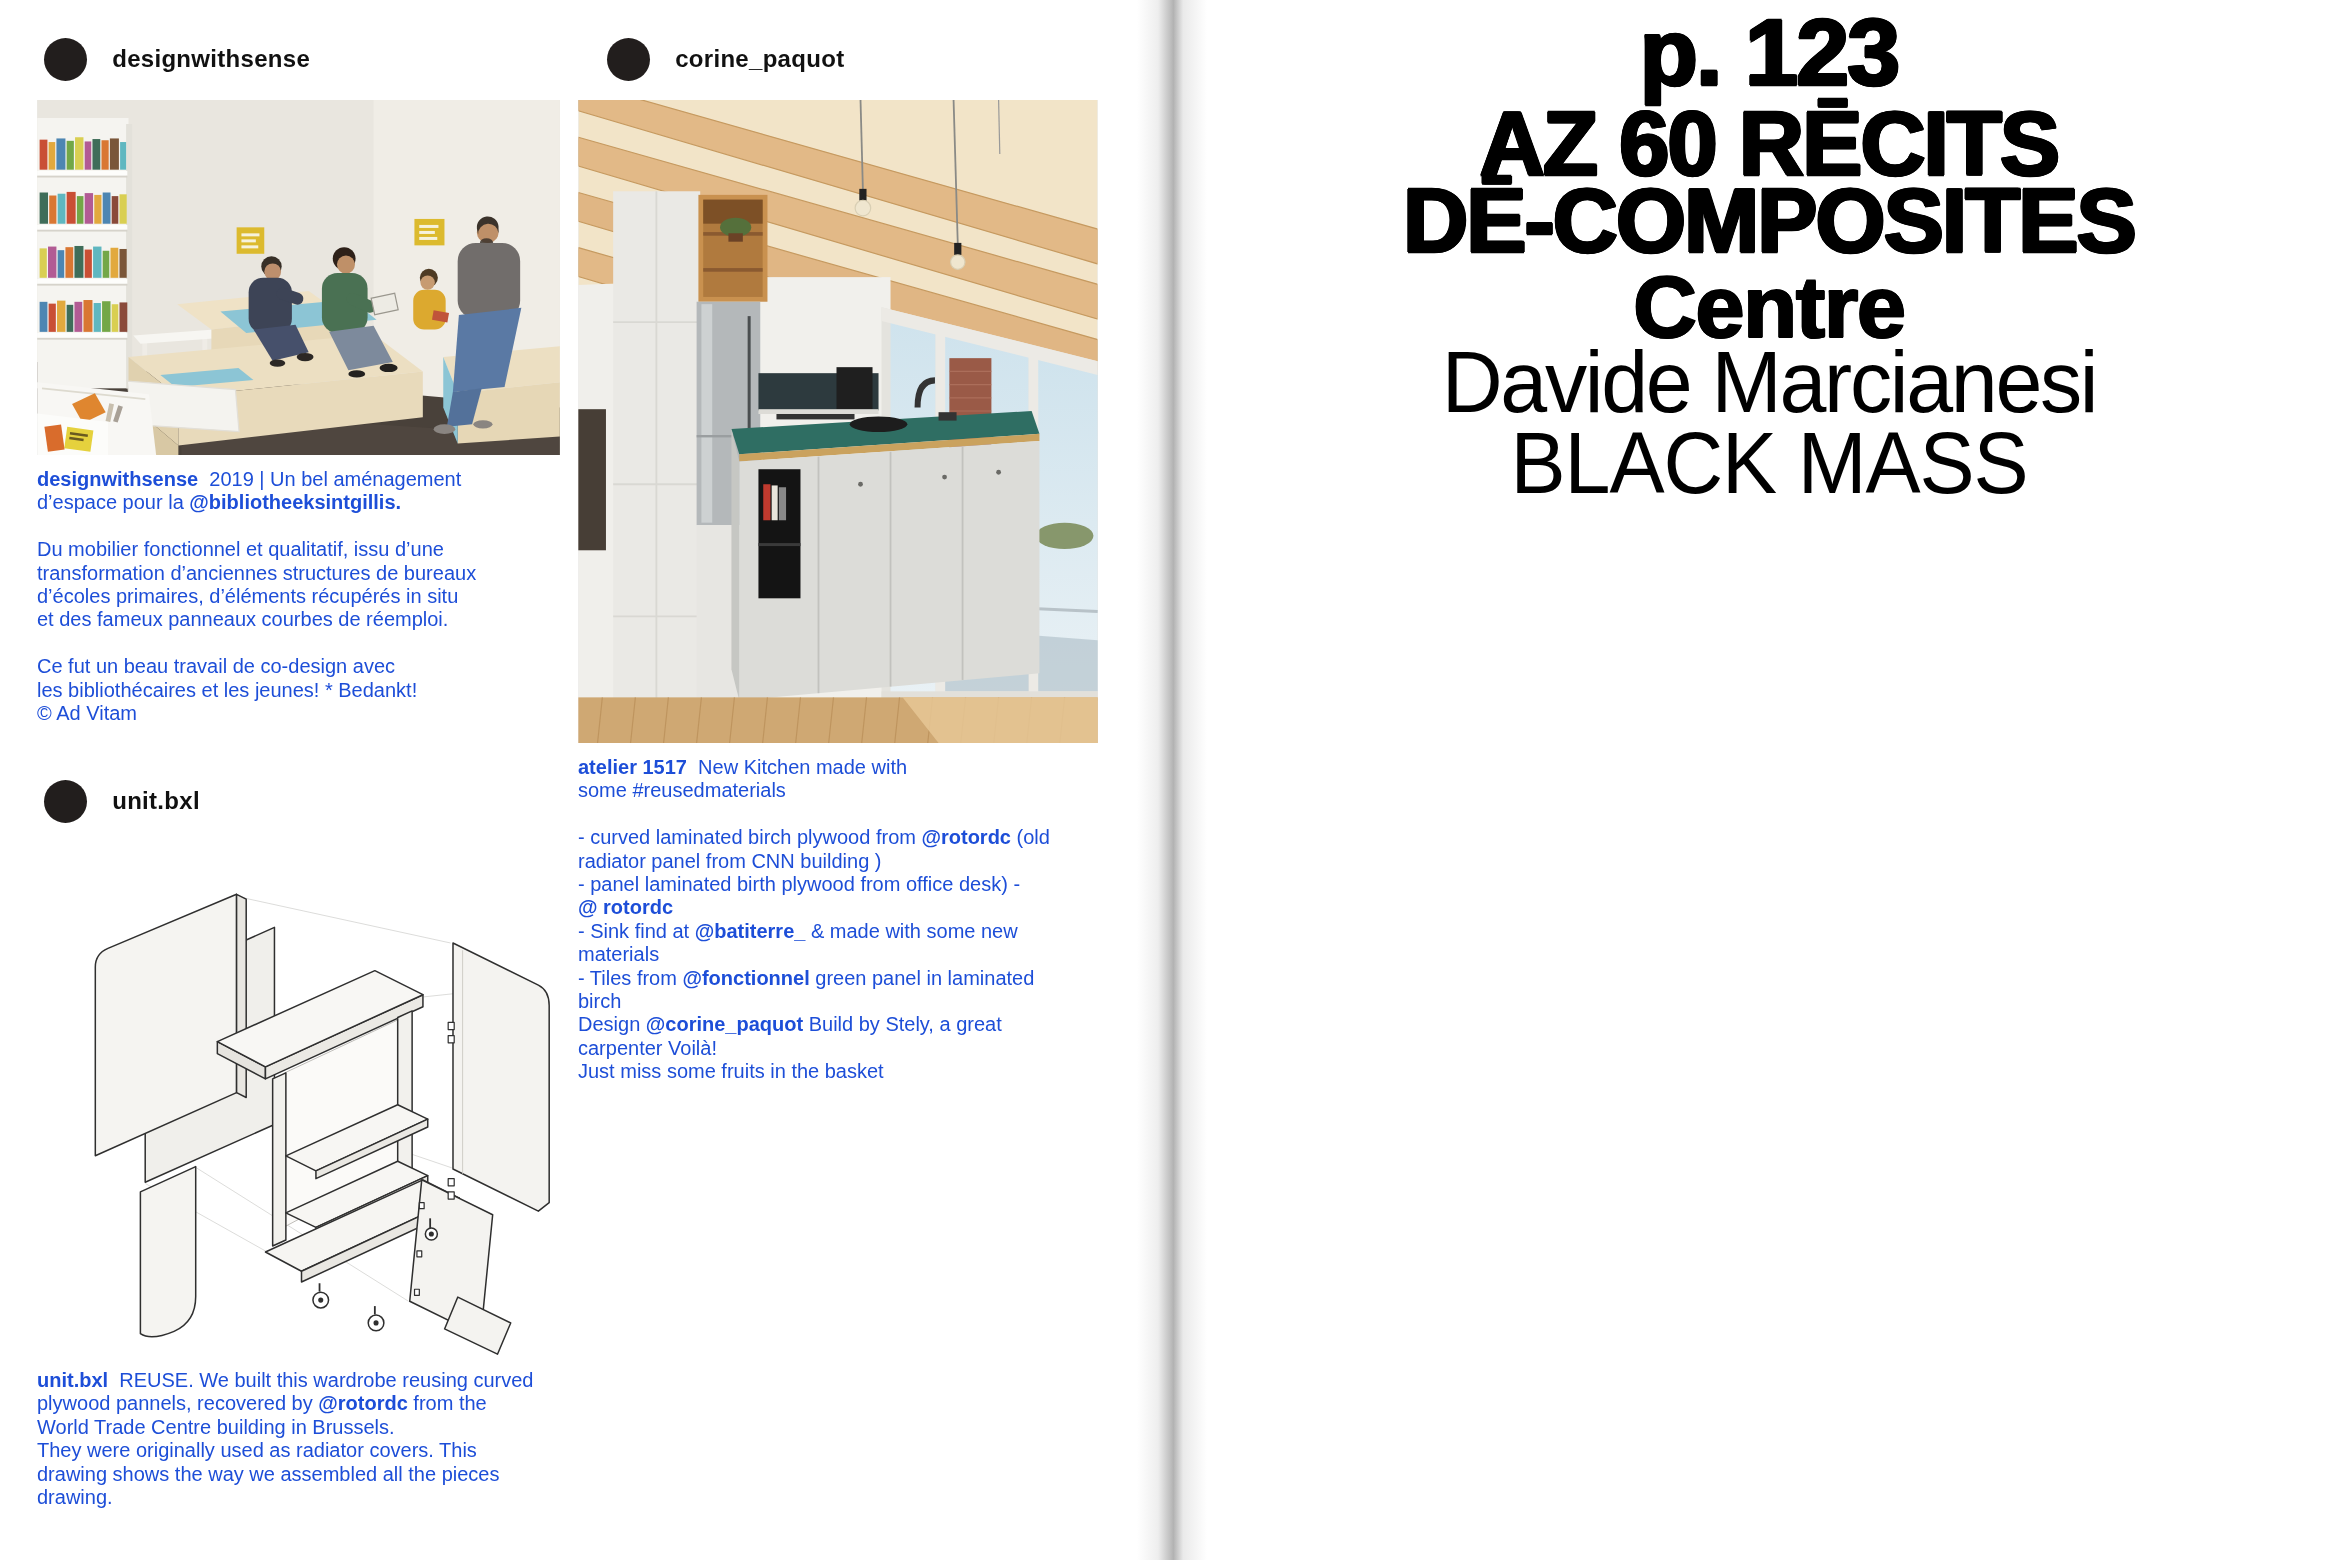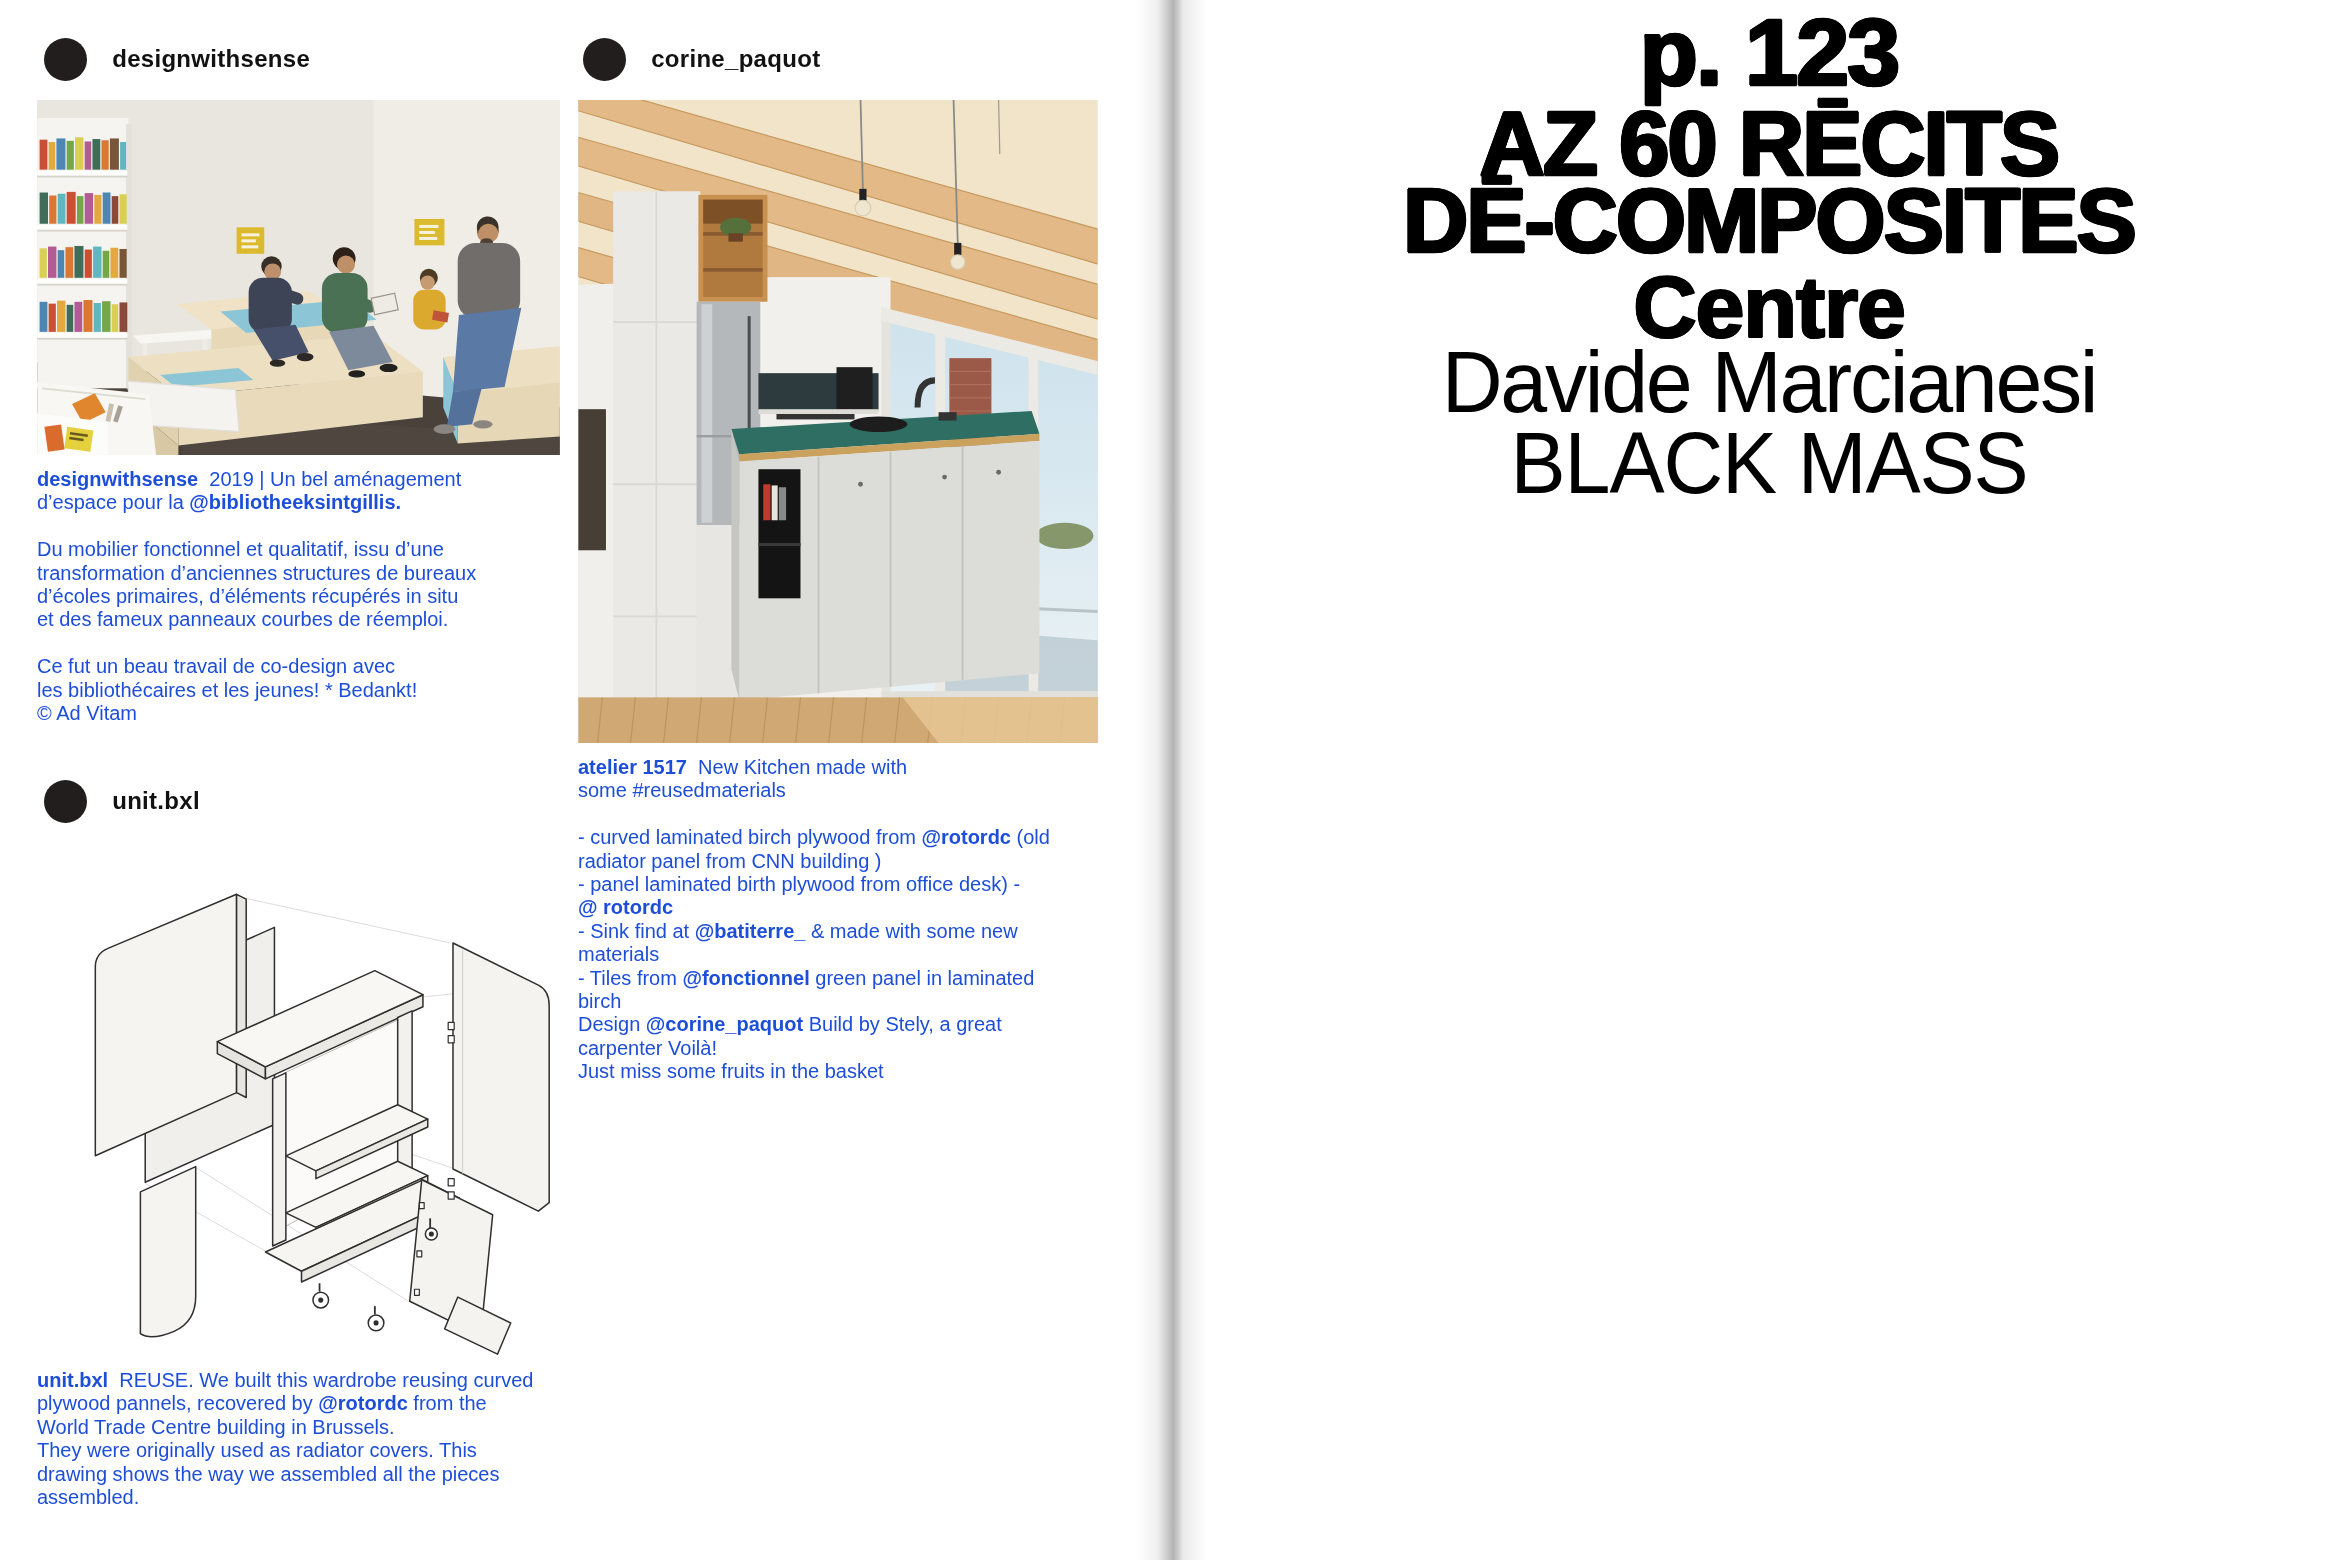--- a/index.html
+++ b/index.html
@@ -275,24 +275,24 @@
         </g>
       </svg>
     </div>
 
     <div class="caption" style="left:37px;top:1369px;">
         <div class="cap-line"><b>unit.bxl</b><span>  REUSE. We built this wardrobe reusing curved</span></div>
         <div class="cap-line"><span>plywood pannels, recovered by </span><b>@rotordc</b><span> from the</span></div>
         <div class="cap-line"><span>World Trade Centre building in Brussels.</span></div>
         <div class="cap-line"><span>They were originally used as radiator covers. This</span></div>
         <div class="cap-line"><span>drawing shows the way we assembled all the pieces</span></div>
-        <div class="cap-line"><span>assembled.</span></div>
+        <div class="cap-line"><span>drawing.</span></div>
       </div>
 
-    <div class="post-header" style="left:576px;top:37px;width:520px;">
+    <div class="post-header" style="left:600px;top:37px;width:520px;">
       <span class="avatar"></span>
       <span class="username">corine_paquot</span>
     </div>
 
     <div class="photo" style="left:578px;top:100px;width:520px;height:643px;">
       <svg width="520" height="643" viewBox="0 0 865 1071">
         <defs>
           <clipPath id="ceil">
               <polygon points="0,0 865,0 865,488 505,345 210,300 0,308"></polygon>
             </clipPath>

